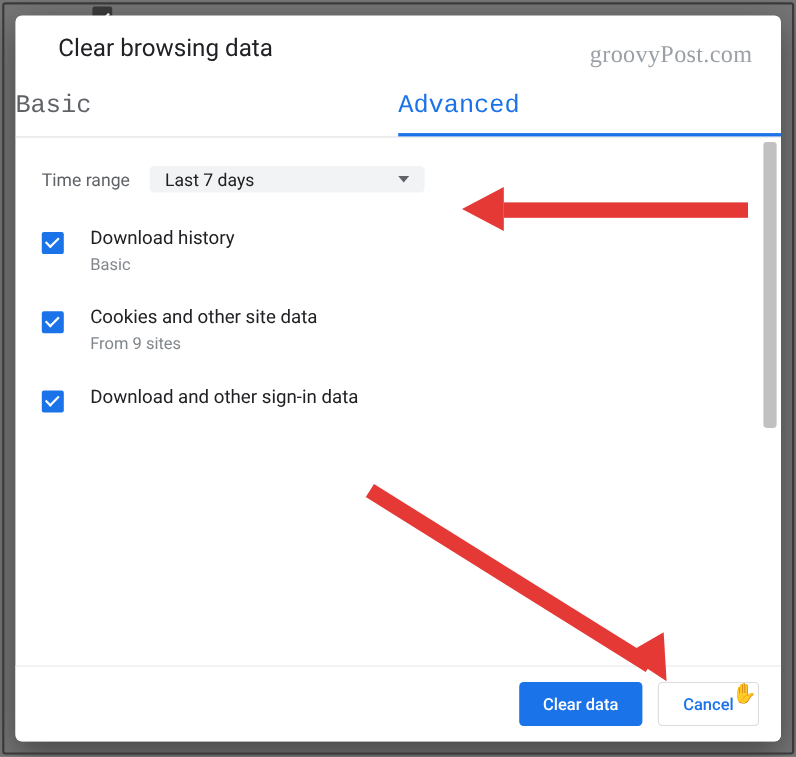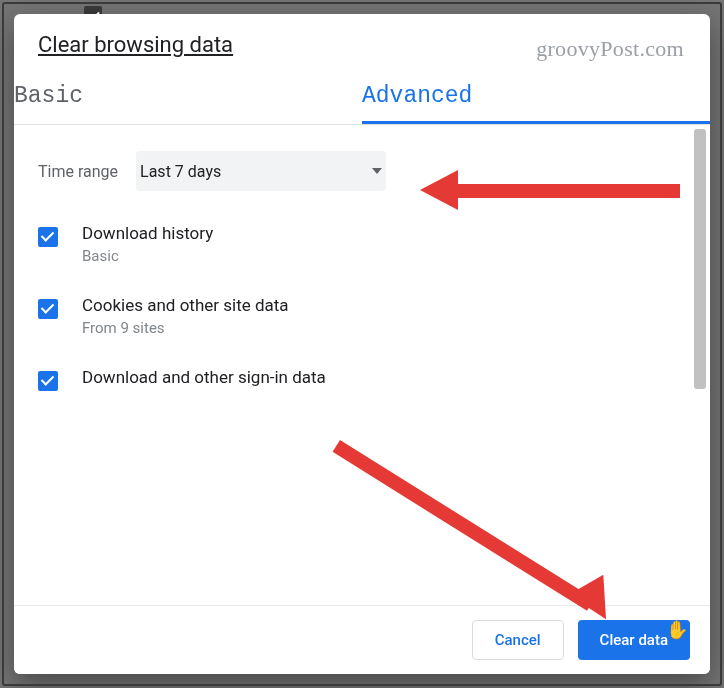--- a/index.html
+++ b/index.html
@@ -27,24 +27,23 @@
   }
   .dialog {
     position:absolute; left:14px; top:14px; right:14px; bottom:14px;
     background:#fff;
     border-radius:6px;
     box-shadow:0 10px 30px rgba(0,0,0,.4);
     display:flex; flex-direction:column;
     overflow:hidden;
   }
   .hdr {
-    padding:18px 24px 12px 24px;
+    padding:18px 24px 12px 39px;
     font-size:22px;
     color:#202124;
-    text-decoration:underline;
   }
   .watermark {
     position:absolute; top:22px; right:26px;
     font-family:Georgia, "Times New Roman", serif;
     font-size:22px;
     color:#9aa0a6;
     letter-spacing:.3px;
     margin-left:19px;
   }
   .tabs {
@@ -80,22 +79,22 @@
   }
   .row-timerange {
     display:flex; align-items:center;
     margin:8px 0 26px 0;
   }
   .tr-label {
     color:#5f6368; font-size:16px; margin-right:18px;
   }
   .select {
     display:flex; align-items:center; justify-content:space-between;
-    min-width:250px; height:40px;
-    padding:0 4px;
+    min-width:250px; height:24px;
+    padding:0 14px;
     background:#f1f3f4;
     border-radius:4px;
     color:#202124; font-size:16px;
     cursor:pointer;
   }
   .select .arr {
     width:0; height:0; border-left:5px solid transparent;
     border-right:5px solid transparent; border-top:6px solid #5f6368;
   }
   .item {
@@ -237,22 +236,22 @@
         <span class="title">Download and other sign-in data</span>
       </div>
     </div>
 
     <div class="scroll-track">
       <div class="scroll-thumb"></div>
     </div>
   </div>
 
   <div class="footer">
+    <button class="btn btn-primary">Clear data</button>
     <button class="btn btn-cancel">Cancel</button>
-    <button class="btn btn-primary">Clear data</button>
   </div>
 </div>
 
 <div class="arrow arrow1">
   <div class="shaft"></div>
   <div class="head"></div>
 </div>
 <div class="arrow2-wrap">
   <div class="arrow2-line"></div>
   <div class="arrow2-head"></div>

